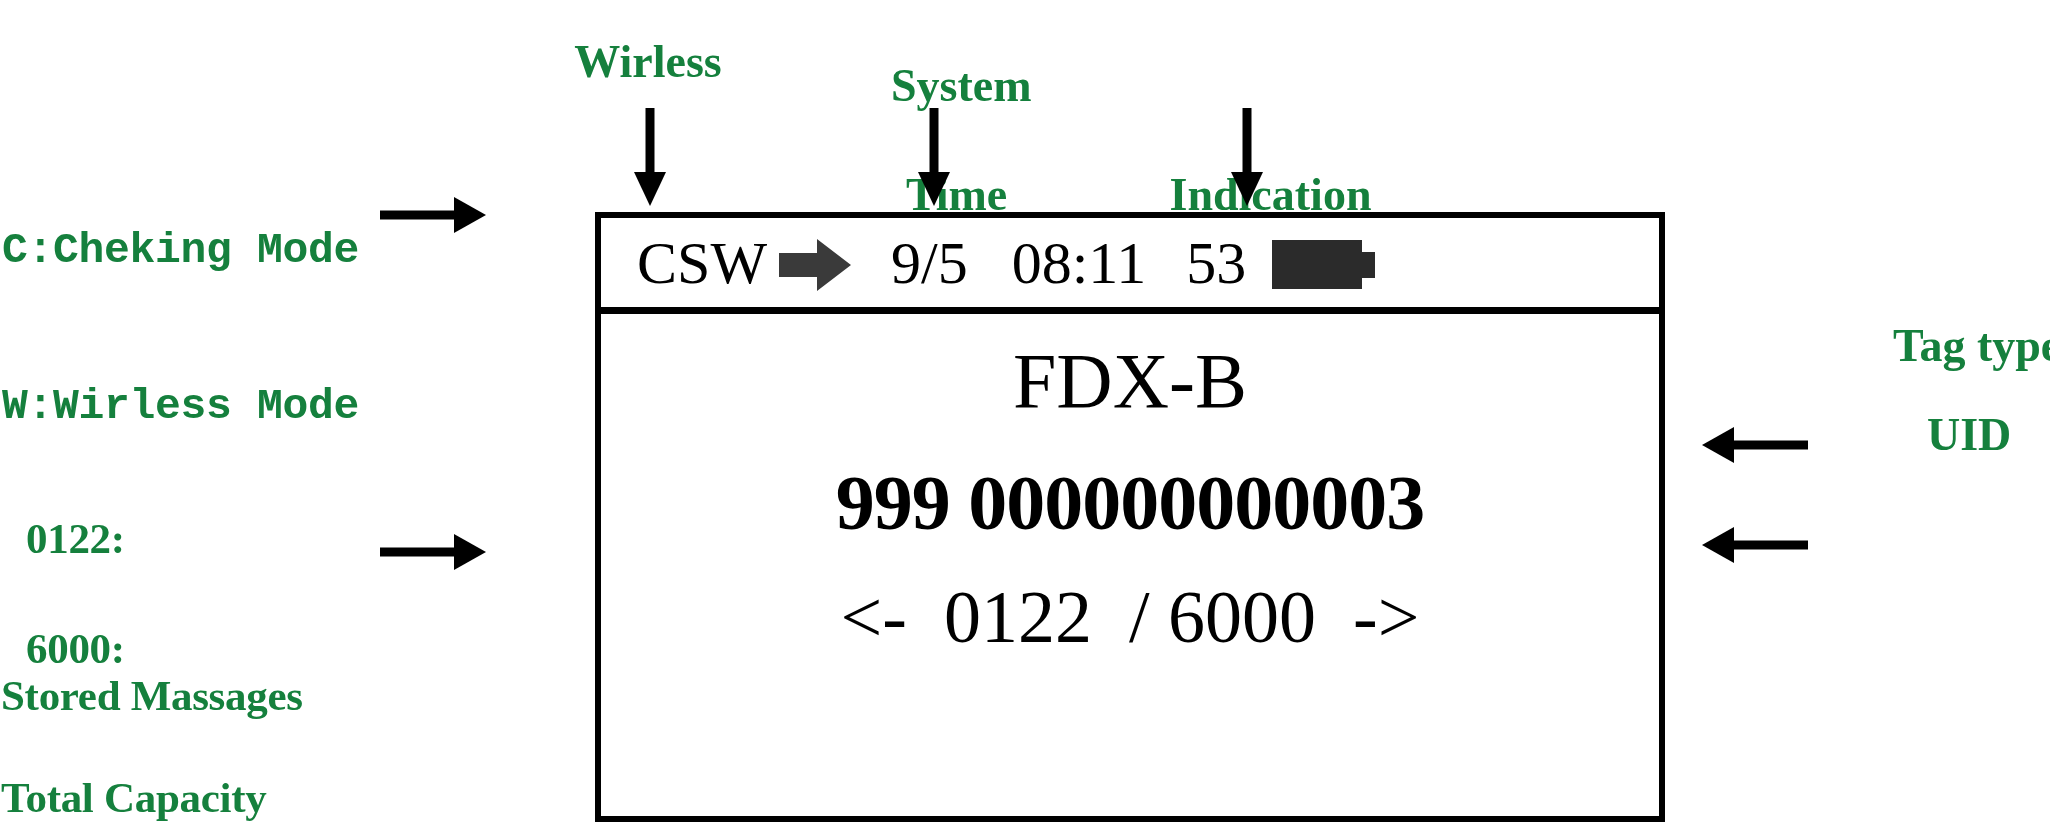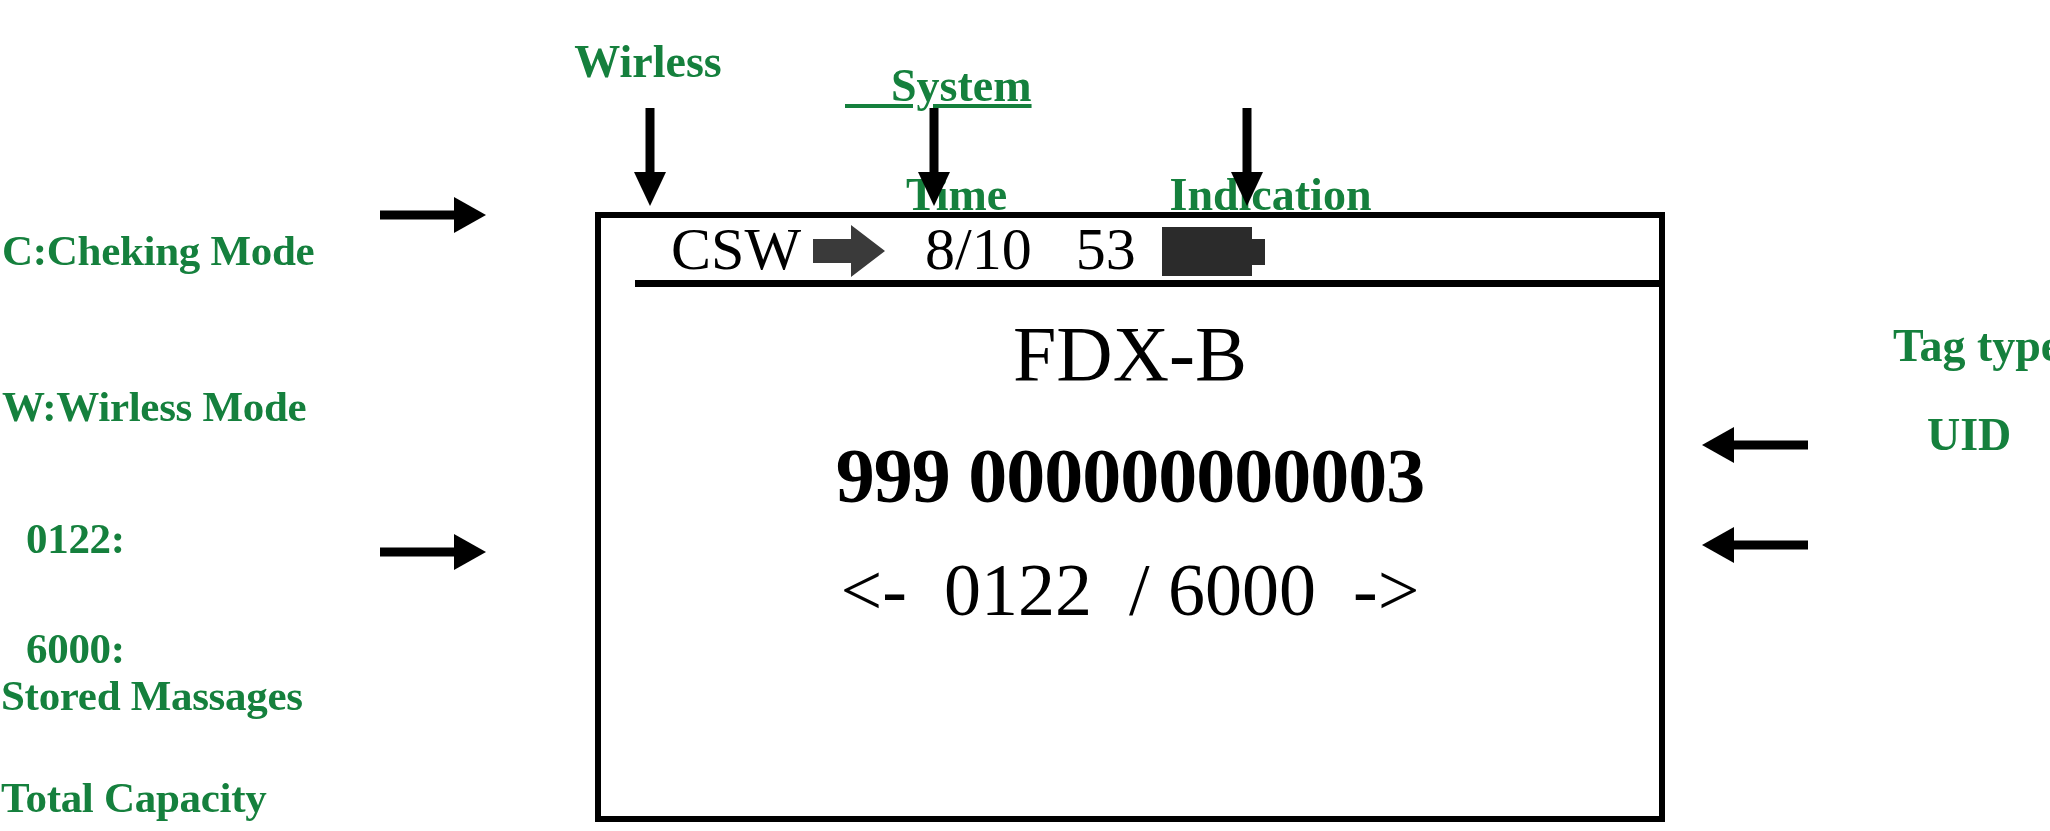--- a/index.html
+++ b/index.html
@@ -28,20 +28,21 @@
     line-height: 1.12;
     white-space: pre;
   }
 
   
   #mode-legend {
     left: 2px;
     top: 131px;
     font-size: 43px;
     letter-spacing: -0.3px;
+    font-family: Liberation Mono, monospace;
   }
   #mode-legend .legend-line { display: block; margin-bottom: 11px; }
 
   
   #stored-legend {
     left: 26px;
     top: 419px;
     font-size: 43px;
     letter-spacing: -0.3px;
   }
@@ -65,21 +66,20 @@
     text-align: center;
     width: 150px;
   }
   #anno-systemtime {
     left: 845px;
     top: 5px;
     font-size: 46px;
     text-align: center;
     width: 178px;
     line-height: 1.18;
-    text-decoration: underline;
   }
   #anno-battery {
     left: 1095px;
     top: 5px;
     font-size: 46px;
     text-align: center;
     width: 305px;
     line-height: 1.18;
   }
 
@@ -105,27 +105,26 @@
     left: 595px;
     top: 212px;
     width: 1070px;
     height: 610px;
     border: 6px solid #000000;
     background: #ffffff;
     box-sizing: border-box;
   }
   #lcd-statusbar {
     position: relative;
-    height: 69px;
+    height: 96px;
     border-bottom: 7px solid #000000;
     box-sizing: border-box;
     display: flex;
     align-items: center;
     padding-left: 36px;
-    margin-left: 34px;
   }
   .status-text {
     font-family: "Liberation Serif", "DejaVu Serif", serif;
     font-weight: normal;
     font-size: 60px;
     line-height: 1;
     color: #000;
     white-space: pre;
   }
   #status-mode { letter-spacing: 0px; }
@@ -264,21 +263,22 @@
 
     <div id="lcd-statusbar">
       <span class="status-text" id="status-mode">CSW</span>
 
       <span id="status-wireless-arrow">
         <svg width="72" height="52" viewBox="0 0 72 52">
           <polygon points="0,14 38,14 38,0 72,26 38,52 38,38 0,38" fill="#3a3a3a"></polygon>
         </svg>
       </span>
 
-      <span class="status-text" id="status-date">8/10</span>
+      <span class="status-text" id="status-date">9/5</span>
+      <span class="status-text" id="status-time">08:11</span>
       <span class="status-text" id="status-batterypct">53</span>
       <span id="battery-icon"></span>
     </div>
 
     <div id="lcd-body">
       <div class="lcd-line" id="lcd-tagtype">FDX-B</div>
       <div class="lcd-line" id="lcd-uid">999 000000000003</div>
       <div class="lcd-line" id="lcd-nav">&lt;-  0122  / 6000  -&gt;</div>
     </div>
 

